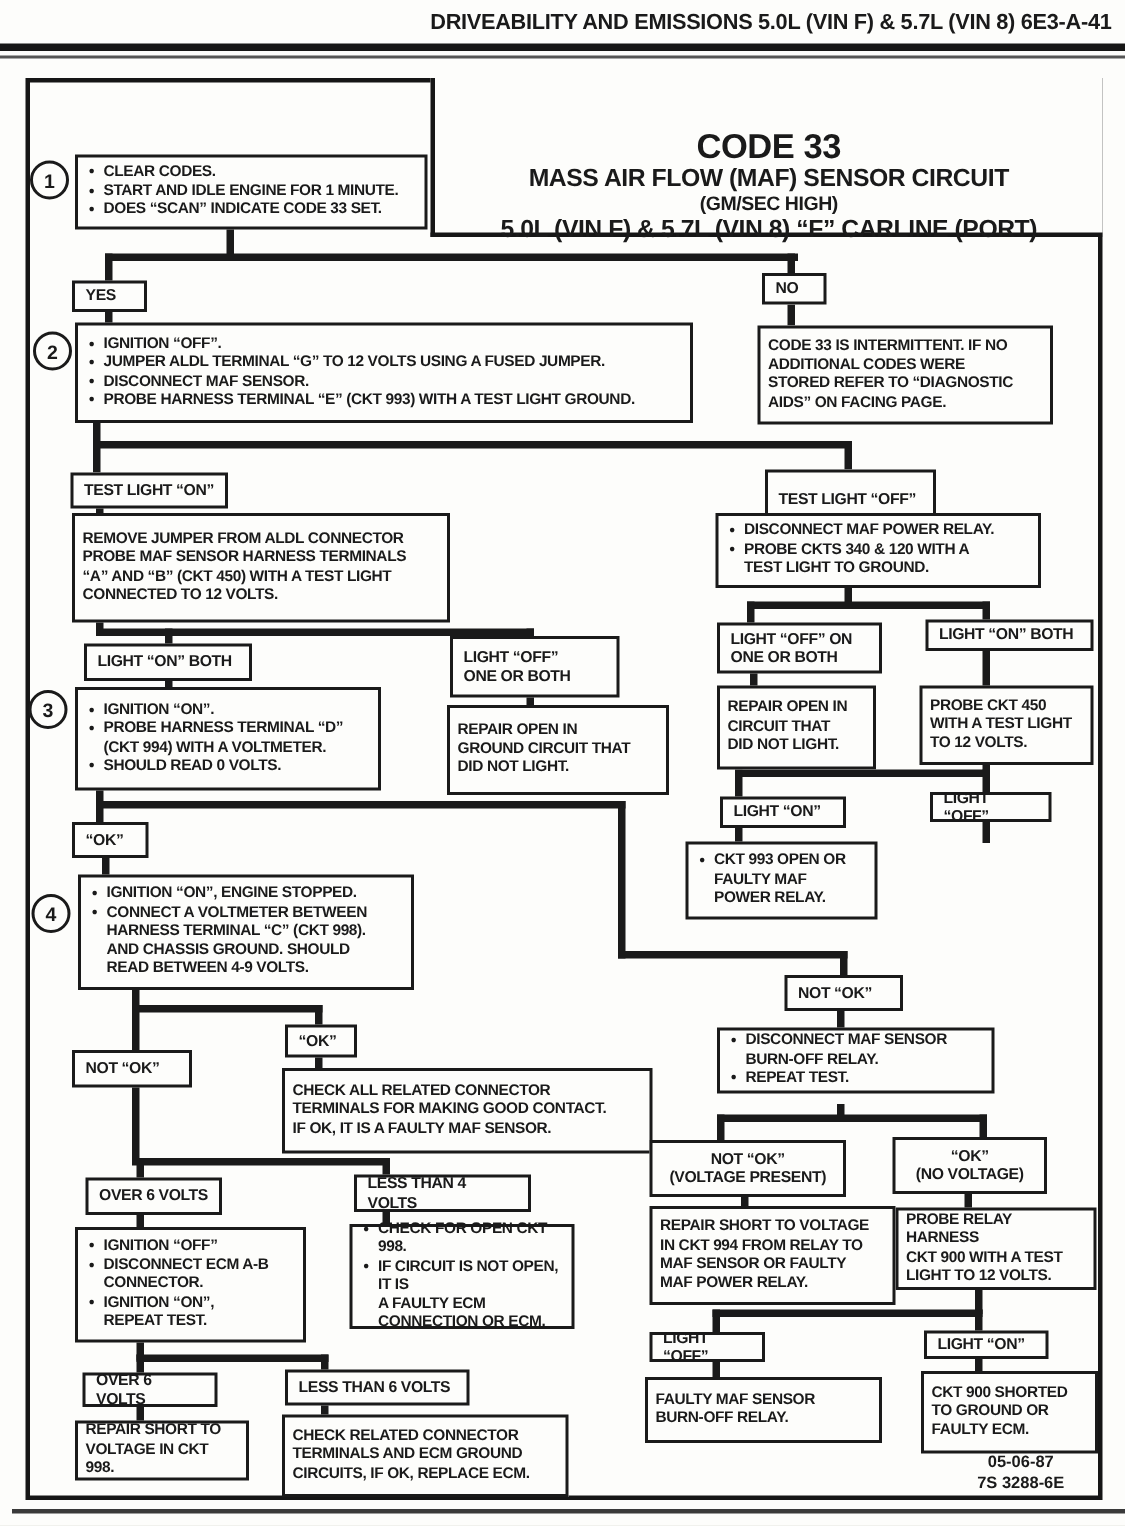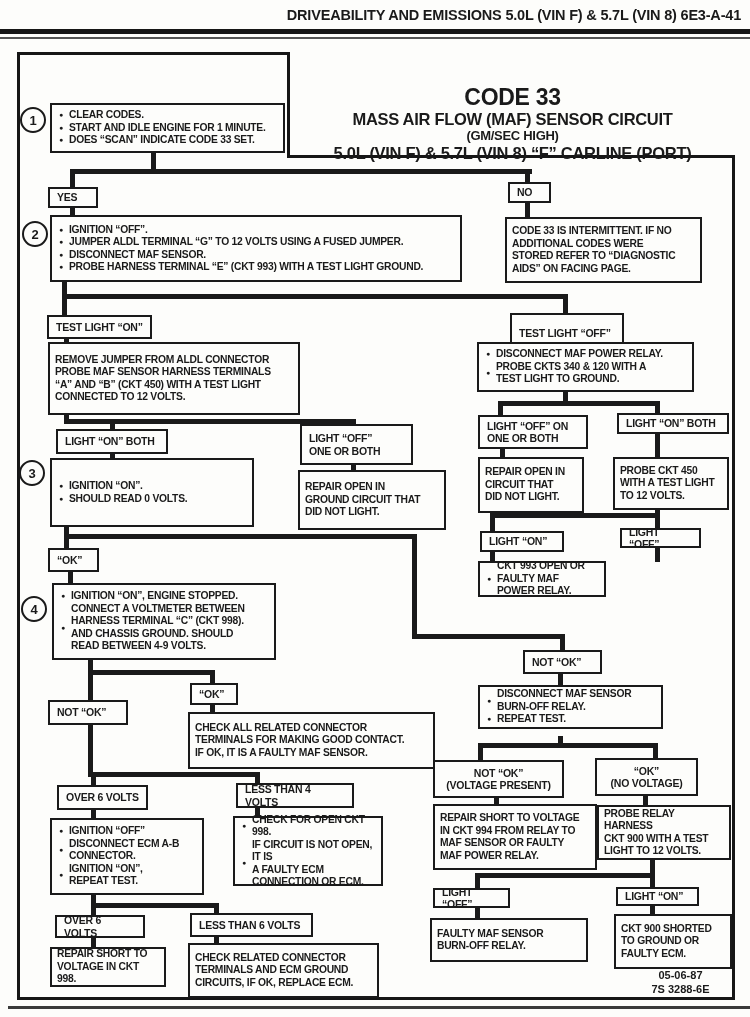--- a/index.html
+++ b/index.html
@@ -15,21 +15,21 @@
              border-left:3px solid #161616;border-bottom:3px solid #161616;background:#fdfdfb;
              display:flex;flex-direction:column;justify-content:center;text-align:center;letter-spacing:-0.3px;}
   .t-code{font-size:23px;line-height:26px;margin-top:40px;}
   .t-sub1{font-size:16.5px;line-height:19px;}
   .t-sub2{font-size:13px;line-height:14px;}
   .t-sub3{font-size:16.5px;line-height:20px;white-space:nowrap;}
   .ln{position:absolute;background:#1a1a1a;}
   .box{position:absolute;background:#fdfdfb;border:2px solid #1a1a1a;box-sizing:border-box;
        font-size:10.3px;line-height:12.5px;letter-spacing:-0.25px;}
   .bul{display:flex;flex-direction:column;justify-content:center;padding:3px 4px 3px 4px;}
-  .row{display:flex;align-items:center;}
+  .row{display:flex;align-items:flex-start;}
   .row::before{content:"\25CF";font-size:7px;line-height:12.5px;margin:0 6px 0 3px;flex:none;}
   .t{white-space:pre-line;}
   .para{padding:5px 5px;white-space:pre-line;display:flex;flex-direction:column;justify-content:center;}
   .lbl{display:flex;align-items:center;padding:2px 7px;white-space:pre-line;font-size:10.5px;}
   .ctr{justify-content:center;text-align:center;padding:2px 3px;}
   .circ{position:absolute;width:26px;height:26px;border:2px solid #1a1a1a;border-radius:50%;box-sizing:border-box;
         background:#fdfdfb;display:flex;align-items:center;justify-content:center;font-size:13px;}
   .footer{position:absolute;left:628px;top:968px;width:105px;text-align:center;font-size:11px;line-height:14px;}
 </style>
 </head>
@@ -175,40 +175,44 @@
 
   <div class="box lbl" style="left:56px;top:429px;width:112px;height:25px">LIGHT “ON” BOTH</div>
   <div class="box lbl" style="left:300px;top:424px;width:113px;height:41px">LIGHT “OFF”
 ONE OR BOTH</div>
 
   <div class="box bul" style="left:50px;top:458px;width:204px;height:69px">
     <div class="row">
         <span class="t">IGNITION “ON”.</span>
       </div>
     <div class="row">
+        <span class="t">PROBE HARNESS TERMINAL “D”
+(CKT 994) WITH A VOLTMETER.</span>
+      </div>
+    <div class="row">
         <span class="t">SHOULD READ  0  VOLTS.</span>
       </div>
   </div>
 
   <div class="box para" style="left:298px;top:470px;width:148px;height:60px">REPAIR OPEN IN
 GROUND CIRCUIT THAT
 DID NOT LIGHT.</div>
 
   <div class="box lbl" style="left:478px;top:415px;width:110px;height:34px">LIGHT “OFF” ON
 ONE OR BOTH</div>
   <div class="box para" style="left:478px;top:457px;width:106px;height:56px">REPAIR OPEN IN
 CIRCUIT THAT
 DID NOT LIGHT.</div>
   <div class="box lbl" style="left:617px;top:413px;width:112px;height:21px">LIGHT “ON” BOTH</div>
   <div class="box para" style="left:613px;top:457px;width:116px;height:53px">PROBE CKT 450
 WITH A TEST LIGHT
 TO 12 VOLTS.</div>
 
   <div class="box lbl" style="left:480px;top:531px;width:84px;height:21px">LIGHT “ON”</div>
-  <div class="box bul" style="left:478px;top:561px;width:128px;height:36px">
+  <div class="box bul" style="left:457px;top:561px;width:128px;height:52px">
     <div class="row">
         <span class="t">CKT 993 OPEN OR
 FAULTY MAF
 POWER RELAY.</span>
       </div>
   </div>
   <div class="box lbl" style="left:620px;top:528px;width:81px;height:20px">LIGHT “OFF”</div>
 
   <div class="box lbl" style="left:48px;top:548px;width:51px;height:24px">“OK”</div>
 

